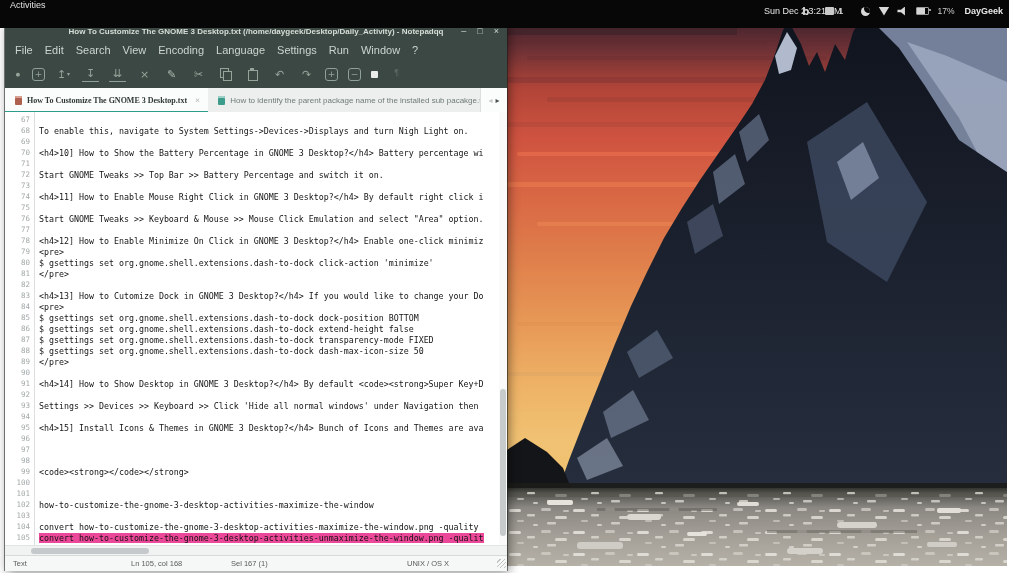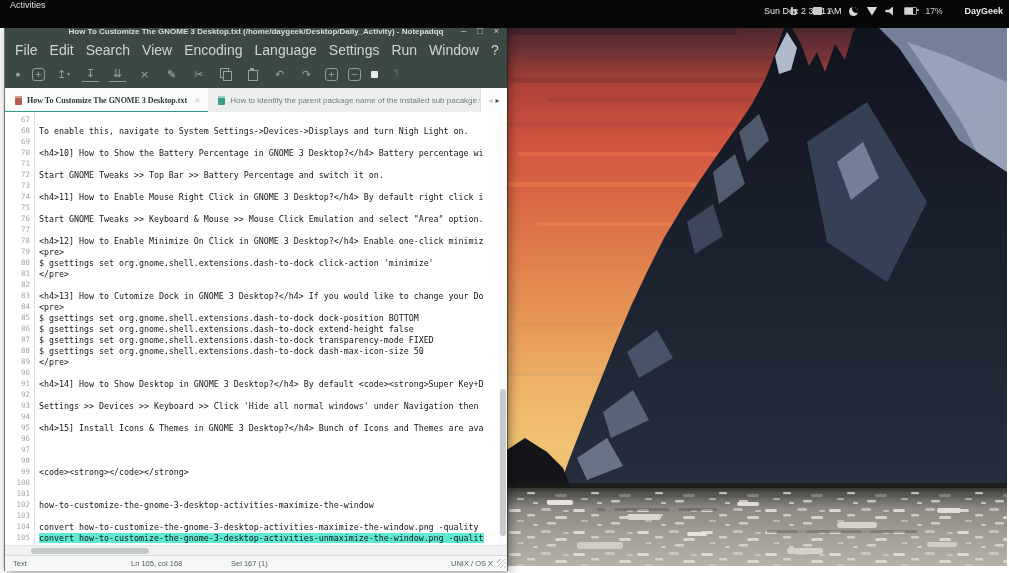--- a/index.html
+++ b/index.html
@@ -16,33 +16,33 @@
   .ti.kbd{width:9px;height:8px;background:#c9c9c9;border-radius:1px;margin-left:8px;}
   .ti.cnt{font-size:9px;margin-left:-4px;}
   .ti.moon{width:9px;height:9px;border-radius:50%;background:#d9d9d9;position:relative;overflow:hidden;margin-left:10px;}
   .ti.moon::after{content:"";position:absolute;width:9px;height:9px;border-radius:50%;background:#070707;left:3px;top:-3px;}
   .ti.wifi{width:11px;height:9px;background:#d9d9d9;clip-path:polygon(50% 100%,0 0,100% 0);}
   .ti.vol{width:11px;height:9px;background:#d9d9d9;clip-path:polygon(0 35%,32% 35%,68% 0,68% 100%,32% 65%,0 65%);}
   .ti.batt{width:11px;height:6px;border:1px solid #9b9b9b;border-radius:1px;position:relative;
            background:linear-gradient(to right,#d5d5d5 72%,transparent 72%);}
   .ti.batt::after{content:"";position:absolute;right:-3px;top:1px;width:2px;height:2px;background:#9b9b9b;}
   .ti.pct{font-size:8.5px;color:#cfcfcf;}
-  #tb-user{color:#e8e8e8;font-weight:bold;font-size:9px;margin-left:14px;}
+  #tb-user{color:#e8e8e8;font-weight:bold;font-size:9px;margin-left:2px;}
   
   #wallpaper{position:absolute;left:507px;top:22px;width:500px;height:544px;}
   
   #win{position:absolute;left:5px;top:22px;width:502px;height:548px;background:#ffffff;
        box-shadow:0 0 0 1px rgba(20,30,25,.55),2px 3px 10px rgba(0,0,0,.45);}
   #chrome{position:absolute;left:0;top:0;right:0;height:66px;background:#3c4843;}
   #titlebar{position:absolute;left:0;top:0;right:0;height:18px;display:flex;align-items:center;}
   #title{flex:1;text-align:center;color:#d7ded9;font-size:8px;font-weight:600;white-space:nowrap;overflow:hidden;}
   #wincontrols{position:absolute;right:8px;top:0;height:18px;display:flex;align-items:center;gap:11px;color:#cfd8d3;font-size:9px;}
   #wincontrols span{cursor:default;line-height:1;}
   #menubar{position:absolute;left:4px;top:18px;right:0;height:20px;display:flex;align-items:center;}
-  .menu-item{color:#ccd5d0;font-size:14px;padding:0 6px;}
+  .menu-item{color:#ccd5d0;font-size:11px;padding:0 6px;}
   #toolbar{position:absolute;left:4px;top:38px;right:0;height:28px;display:flex;align-items:center;}
   .tbi{display:inline-flex;align-items:center;justify-content:center;width:17px;height:17px;margin:0 5px;
        color:#95a39b;font-size:11px;line-height:1;font-family:"DejaVu Sans",sans-serif;position:relative;}
   .tbi.dot{font-size:5px;width:8px;}
   .tbi.boxed{border:1px solid #8fa098;border-radius:3px;width:11px;height:11px;font-size:9px;}
   .tbi.drop::after{content:"▾";font-size:6px;margin-left:1px;}
   .tbi.u{text-decoration:none;border-bottom:1px solid #8fa098;height:14px;}
   .tbi.pen{transform:rotate(0deg);color:#a8b4ad;}
   .tbi.copy::before{content:"";position:absolute;width:7px;height:8px;border:1px solid currentColor;left:3px;top:2px;}
   .tbi.copy::after{content:"";position:absolute;width:7px;height:8px;border:1px solid currentColor;background:#3c4843;left:6px;top:5px;}
@@ -65,30 +65,30 @@
              display:flex;align-items:center;justify-content:center;gap:3px;font-size:8px;}
   #tabscroll .dis{color:#c3c9c7;}
   #tabscroll .en{color:#4a524f;}
   
   #editor{position:absolute;left:0;top:90px;width:502px;height:433px;background:#ffffff;overflow:hidden;}
   #gutter{position:absolute;left:0;top:0;bottom:0;width:30px;border-right:1px solid #dcdfdf;
           text-align:right;padding-top:3px;box-sizing:border-box;}
   .ln{height:11px;line-height:11px;font:7.5px "DejaVu Sans Mono",monospace;color:#a2a8a8;padding-right:4px;}
   #code{position:absolute;left:34px;top:0;right:8px;bottom:0;padding-top:3px;overflow:hidden;}
   .cl{height:11px;line-height:11px;font:8.3px "DejaVu Sans Mono",monospace;color:#141414;white-space:pre;}
-  .cl .sel{background:#5eead4;}
+  .cl .sel{background:#ec4899;}
   #vscroll{position:absolute;right:0;top:90px;width:8px;height:433px;background:#fafafa;}
   #vthumb{position:absolute;left:1px;width:6px;top:64%;height:34%;background:#c7cbcc;border-radius:3px;}
   #hscroll{position:absolute;left:0;top:523px;width:502px;height:10px;background:#f1f2f2;border-top:1px solid #e2e4e4;}
   #hthumb{position:absolute;left:26px;top:2px;width:118px;height:6px;background:#c6c9cb;border-radius:3px;}
   
   #statusbar{position:absolute;left:0;top:533px;width:502px;height:15px;background:#f6f7f7;border-top:1px solid #d8dada;
              font-size:7.5px;color:#565e5b;}
   #statusbar span{position:absolute;top:3px;white-space:nowrap;}
-  .st-mode{left:8px;}.st-cursor{left:126px;}.st-sel{left:226px;}.st-stats{left:316px;margin-top:30px;}.st-format{left:402px;margin-left:44px;}
+  .st-mode{left:8px;}.st-cursor{left:126px;}.st-sel{left:226px;}.st-stats{left:316px;margin-top:30px;}.st-format{left:402px;}
   #grip{position:absolute;right:1px;bottom:1px;width:9px;height:9px;
         background:repeating-linear-gradient(135deg,transparent 0 2px,#c0c4c3 2px 3px);}
 </style>
 </head>
 <body>
 
 <div id="topbar">
   <span id="activities">Activities</span>
   <span id="clock">Sun Dec 2  3:21 AM</span>
   <div id="tray">

